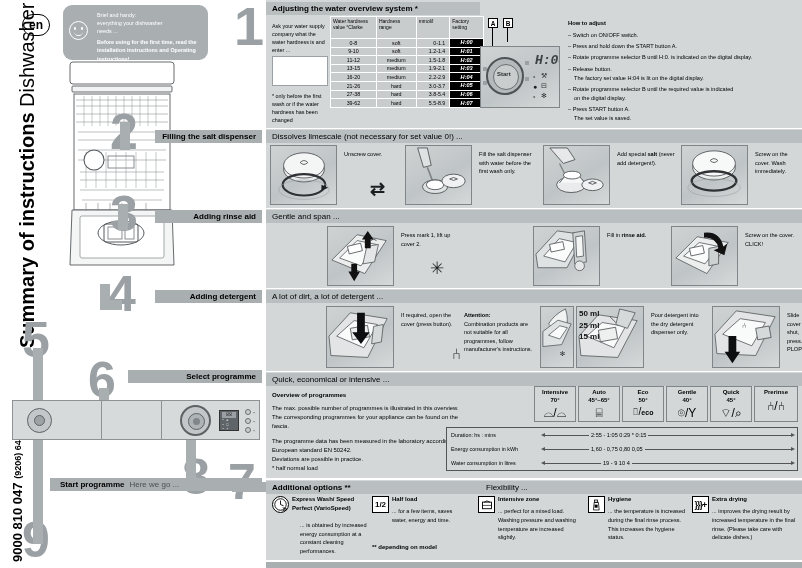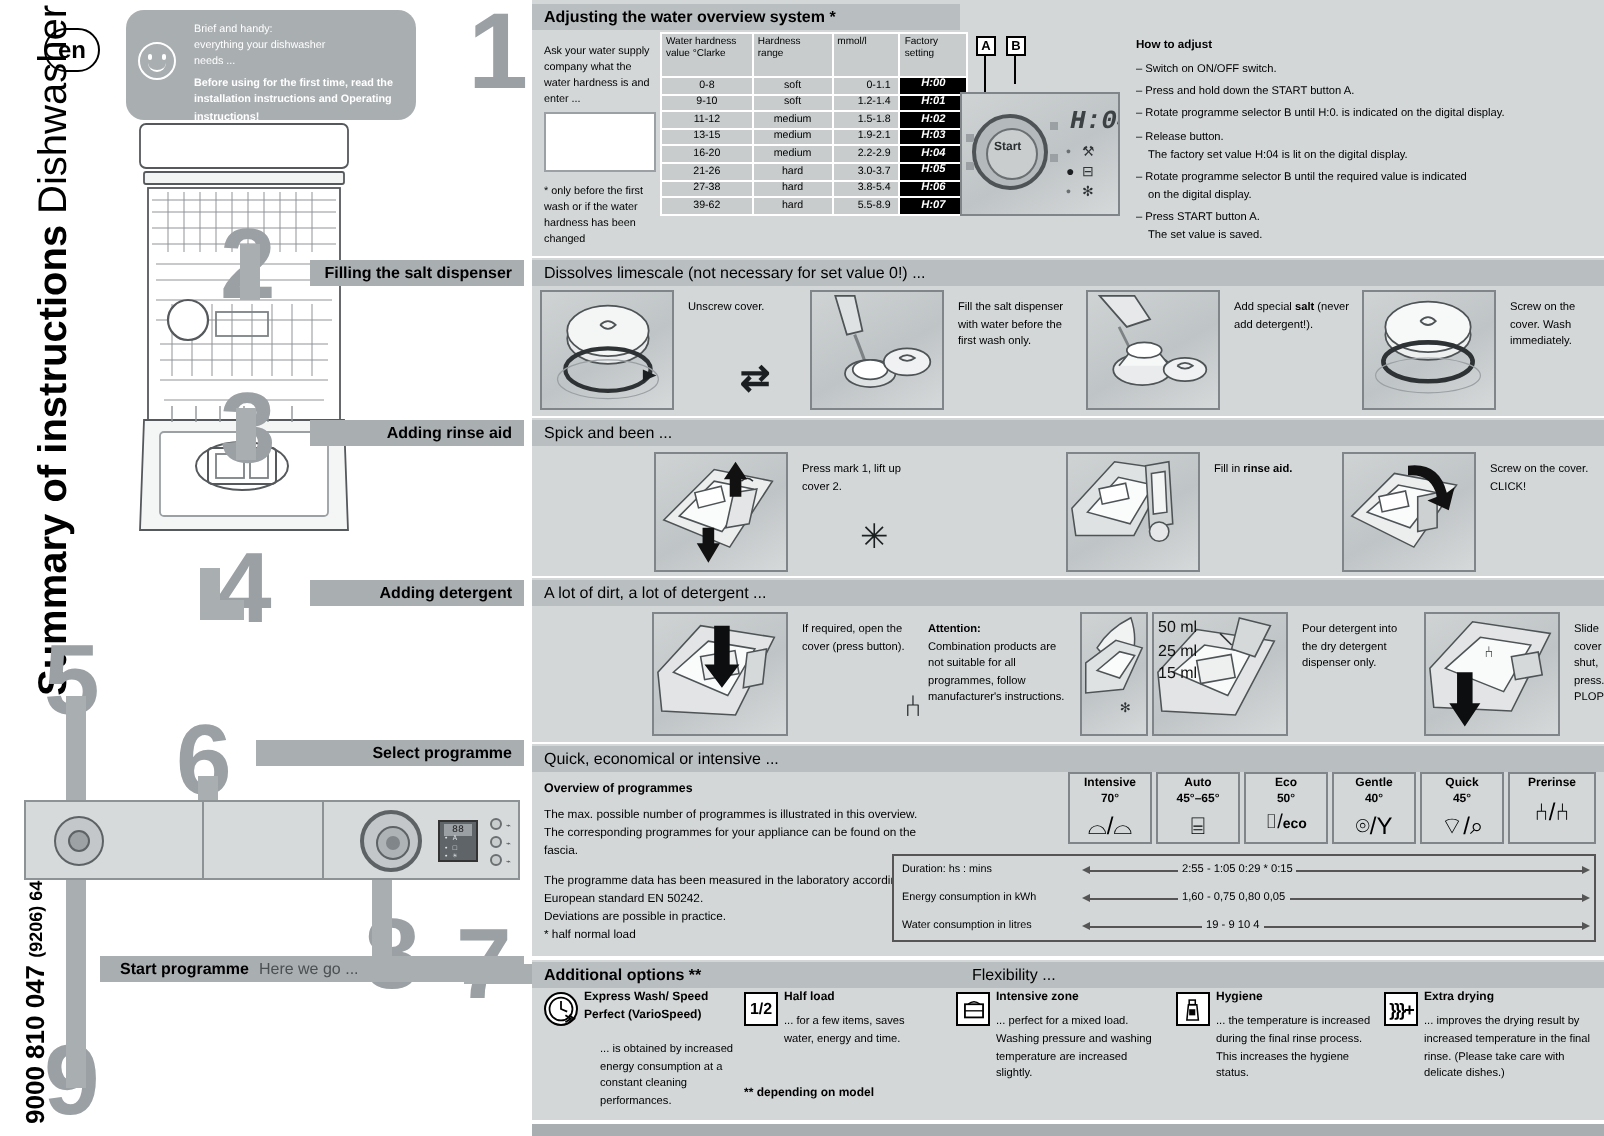--- a/index.html
+++ b/index.html
@@ -486,21 +486,21 @@
           <ellipse cx="33" cy="18" rx="22" ry="13" fill="#f7f8f8"></ellipse>
       <path d="M29,15 q4,-4 8,0 q-4,4 -8,0" fill="none"></path>
       <ellipse cx="33" cy="36" rx="23" ry="10" fill="none" stroke="#2e3234" stroke-width="2.4"></ellipse>
       <ellipse cx="33" cy="43" rx="27" ry="9" fill="none" stroke="#9aa0a3" stroke-width="0.6"></ellipse>
     </g>
       </svg>
   </div>
   <div class="cap" style="left:755px; top:150px; width:46px;">Screw on the cover. Wash immediately.</div>
 
   <div class="panel" style="left:266px; top:209px; width:536px; height:79px;"></div>
-  <div class="panel-title" style="left:266px; top:210px; width:536px;">Spick and been ...</div>
+  <div class="panel-title" style="left:266px; top:210px; width:536px;">Gentle and span ...</div>
 
   <div class="ill" style="left:327px; top:226px; width:67px; height:60px;">
     <svg viewBox="0 0 67 60">
         <g stroke="#4e5356" fill="none" stroke-width="0.8">
       <path d="M4,34 L30,8 L60,14 L38,48 Z" fill="#eceeee"></path>
       <path d="M12,32 L30,14 L50,18 L34,40 Z" fill="#fafbfb"></path>
       <rect x="20" y="20" width="14" height="8" transform="rotate(-14 20 20)" fill="#fff"></rect>
       <path d="M40,20 L52,18 L48,36 L36,38 Z" fill="#e3e5e6"></path>
       <path d="M44,14 q3,-3 6,0" stroke="#2e3234"></path>
     </g>
@@ -577,21 +577,21 @@
     <svg viewBox="0 0 68 62">
         <g stroke="#4e5356" fill="none" stroke-width="0.8">
       <path d="M2,30 L22,8 L62,14 L42,52 L4,50 Z" fill="#e2e4e5"></path>
       <path d="M10,30 L26,16 L50,20 L38,42 Z" fill="#f9fafa"></path>
       <rect x="22" y="24" width="18" height="12" transform="rotate(-10 22 24)" fill="#eef0f0"></rect>
       <path d="M44,2 L60,6 L52,22 L40,18 Z" fill="#d5d9da"></path>
       <path d="M34,10 L40,16" stroke="#2e3234"></path>
     </g>
       </svg>
   </div>
-  <div style="position:absolute;left:579px;top:308px;font-size:8px;font-weight:normal;line-height:1.45;color:#111;background:rgba(255,255,255,0.0);">
+  <div style="position:absolute;left:579px;top:308px;font-size:8px;font-weight:bold;line-height:1.45;color:#111;background:rgba(255,255,255,0.0);">
     <div>50 ml</div>
     <div>25 ml</div>
     <div>15 ml</div>
   </div>
   <div class="cap" style="left:651px; top:311px; width:52px;">Pour detergent into the dry detergent dispenser only.</div>
 
   <div class="ill" style="left:712px; top:306px; width:68px; height:62px;">
     <svg viewBox="0 0 68 62">
         <g stroke="#4e5356" fill="none" stroke-width="0.8">
       <path d="M2,28 L24,4 L64,10 L44,50 L4,48 Z" fill="#e2e4e5"></path>

